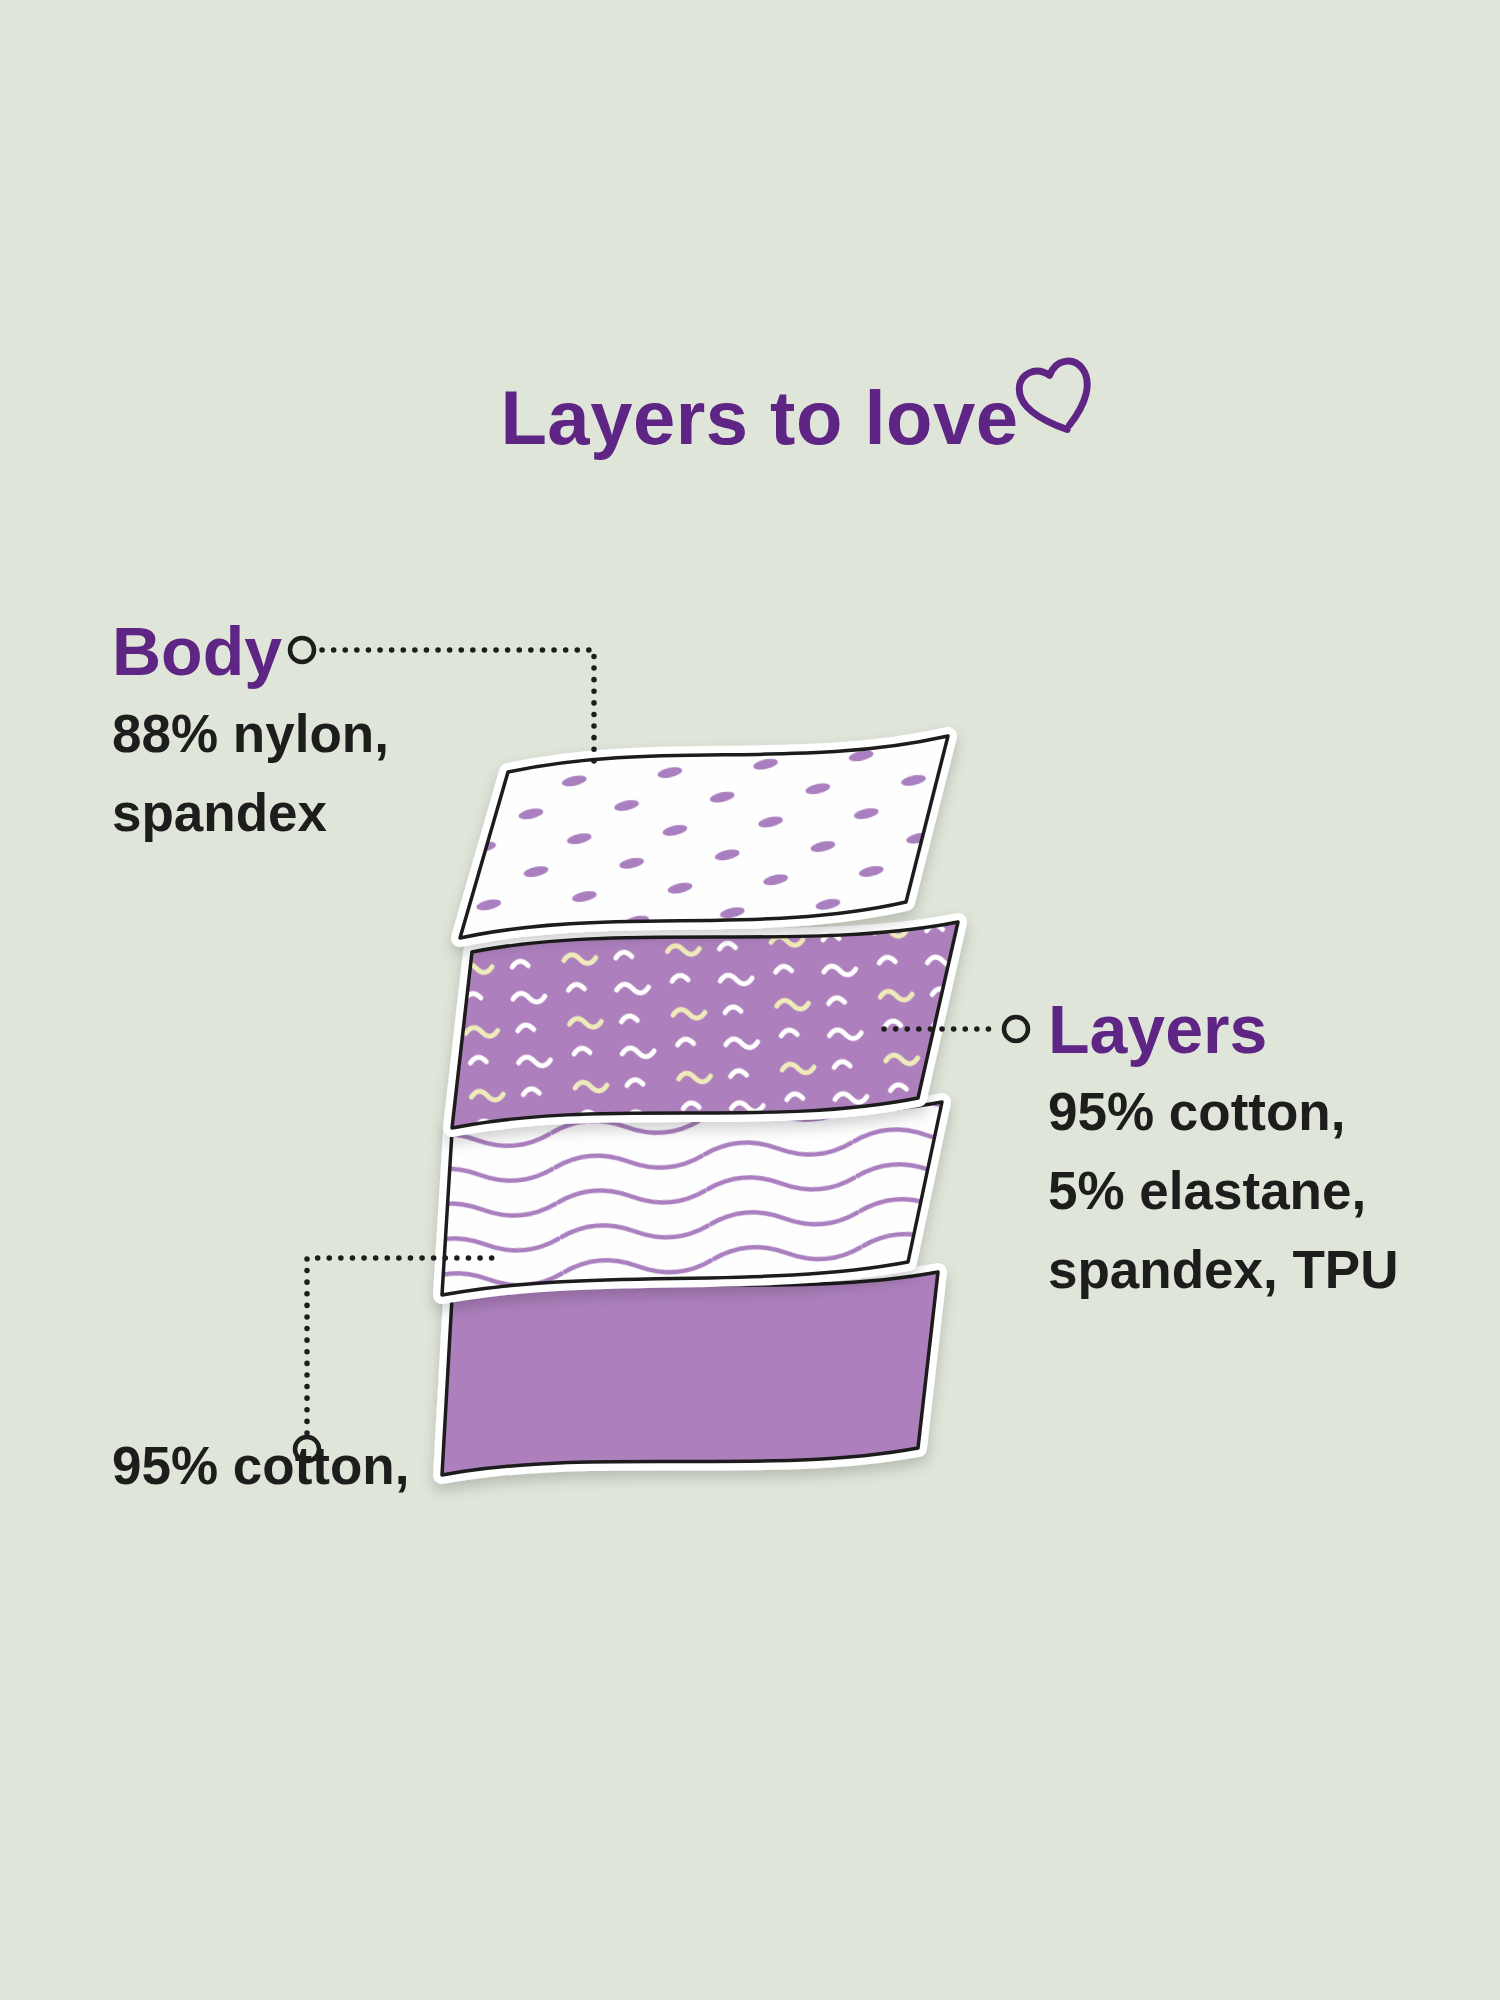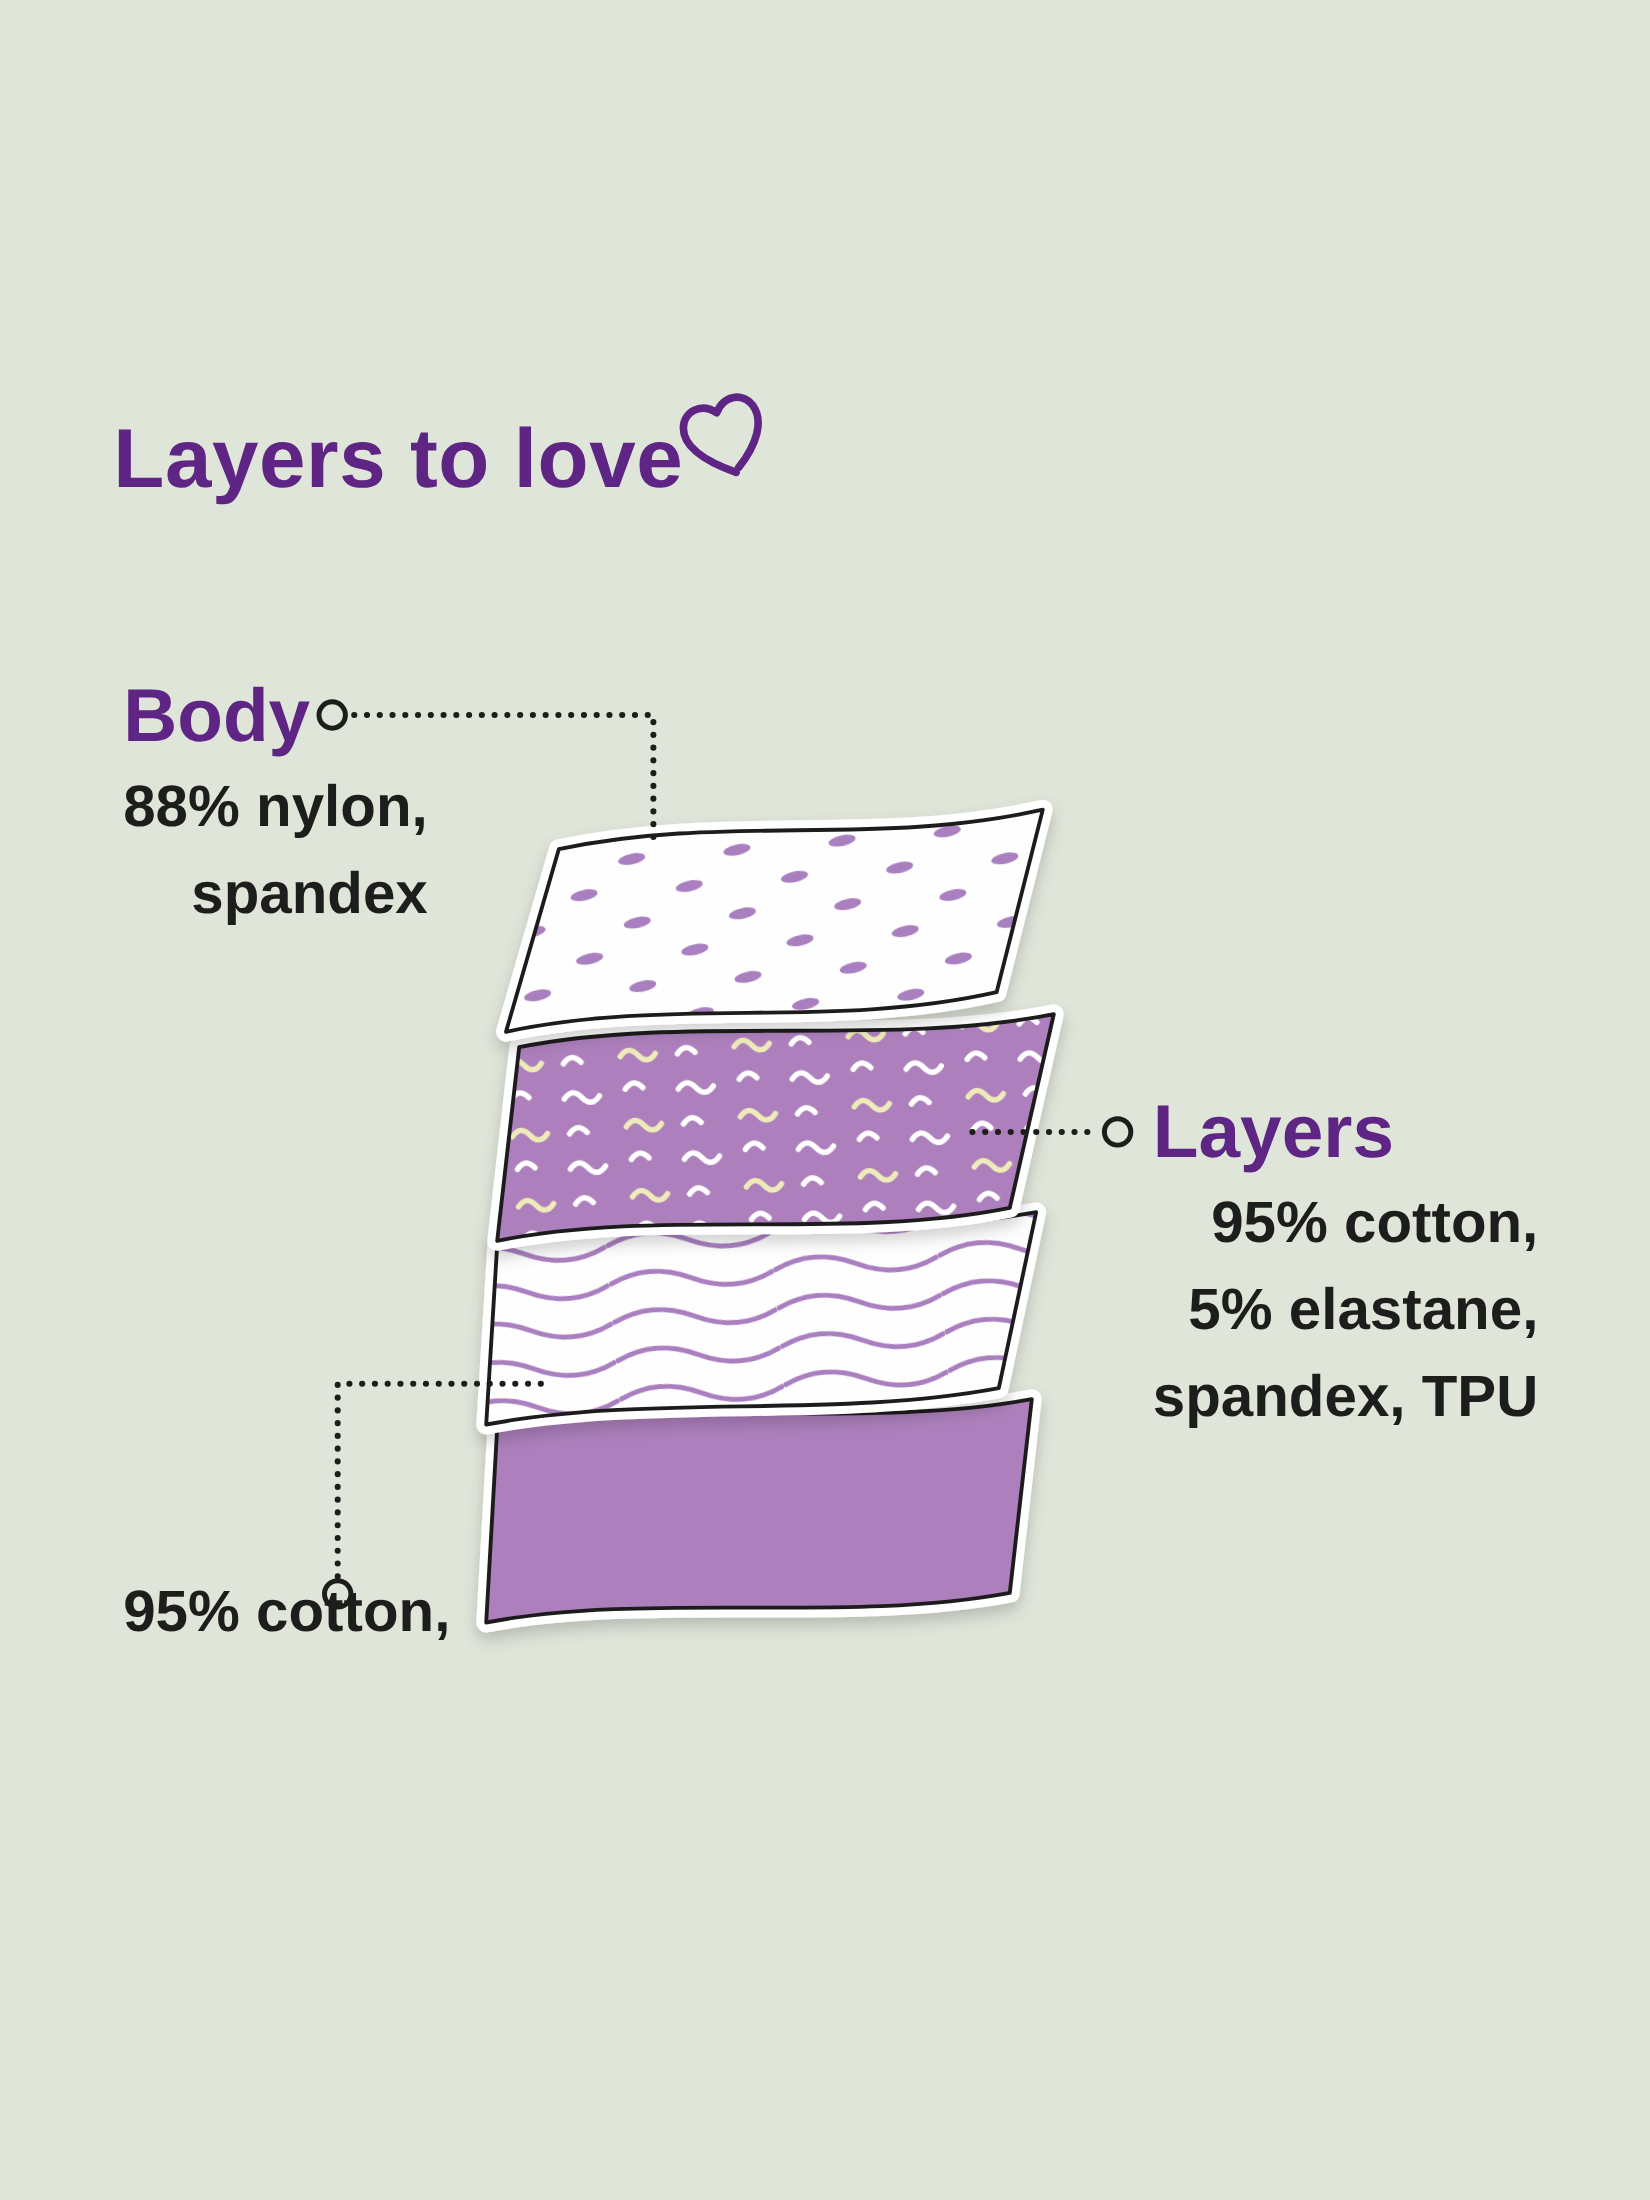--- a/index.html
+++ b/index.html
@@ -6,21 +6,21 @@
   .canvas{
     position:relative;
     width:1500px;height:2000px;
     background:#dfe5d9;
     font-family:"Liberation Sans", sans-serif;
     overflow:hidden;
   }
   .title{
     position:absolute;
     top:380px;left:0;right:0;
-    display:flex;justify-content:flex-start;align-items:flex-start;
+    display:flex;justify-content:center;align-items:flex-start;
     padding-left:84px;
     color:#5e2584;
     font-size:76px;line-height:76px;font-weight:700;
     letter-spacing:0.5px;
     white-space:nowrap;
     margin-left:19px;
   }
   .title .heart{
     width:92px;height:92px;
     margin-left:-8px;margin-top:-28px;
@@ -30,21 +30,20 @@
   .callout{position:absolute;}
   .callout-label{
     color:#5e2584;
     font-size:68px;line-height:66px;font-weight:700;
     white-space:nowrap;
   }
   .callout-desc{
     color:#1d1d1b;
     font-size:53px;line-height:79px;font-weight:700;
     white-space:nowrap;
-    text-align:right;
   }
   .co-body{left:112px;top:618px;}
   .co-body .callout-desc{margin-top:10px;}
   .co-middle{left:1048px;top:996px;}
   .co-middle .callout-desc{margin-top:10px;}
   .co-lining{left:112px;top:1414px;}
   .co-lining .callout-desc{margin-top:12px;}
 </style>
 </head>
 <body>

